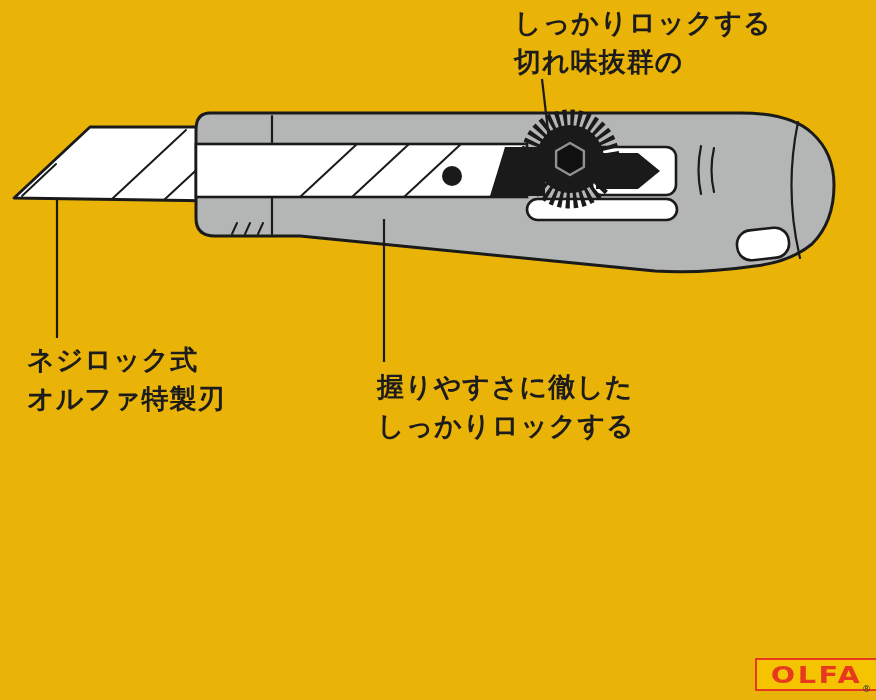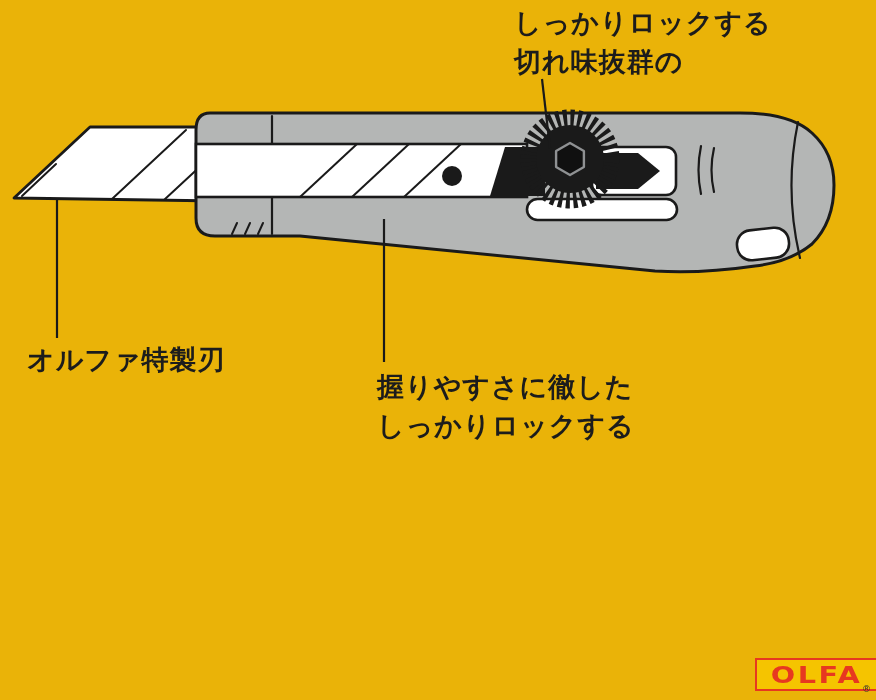--- a/index.html
+++ b/index.html
@@ -105,20 +105,21 @@
     <line class="leader" x1="57" y1="200" x2="57" y2="338"></line>
     <line class="leader" x1="384" y1="219" x2="384" y2="362"></line>
   </svg>
 
   <div class="label label-lock">
     <span class="line">しっかりロックする</span>
     <span class="line">切れ味抜群の</span>
   </div>
 
   <div class="label label-blade">
+    <span class="line">ネジロック式</span>
     <span class="line">オルファ特製刃</span>
   </div>
 
   <div class="label label-grip">
     <span class="line">握りやすさに徹した</span>
     <span class="line">しっかりロックする</span>
   </div>
 
   <div class="logo">
     <div class="logo-box">

